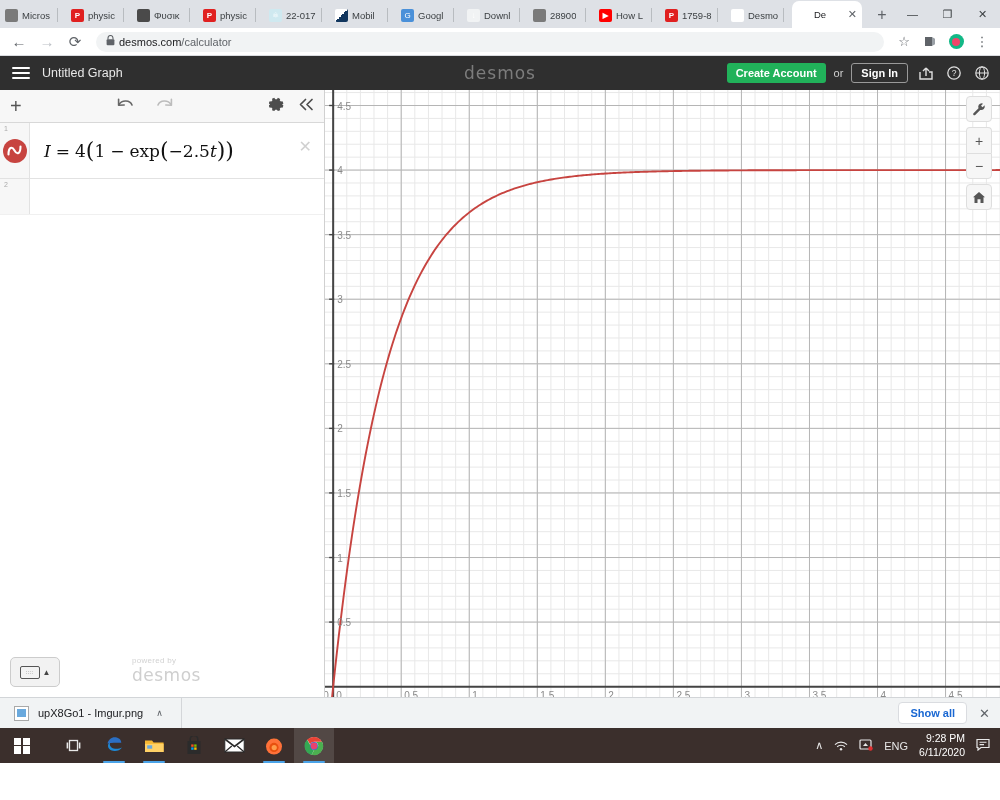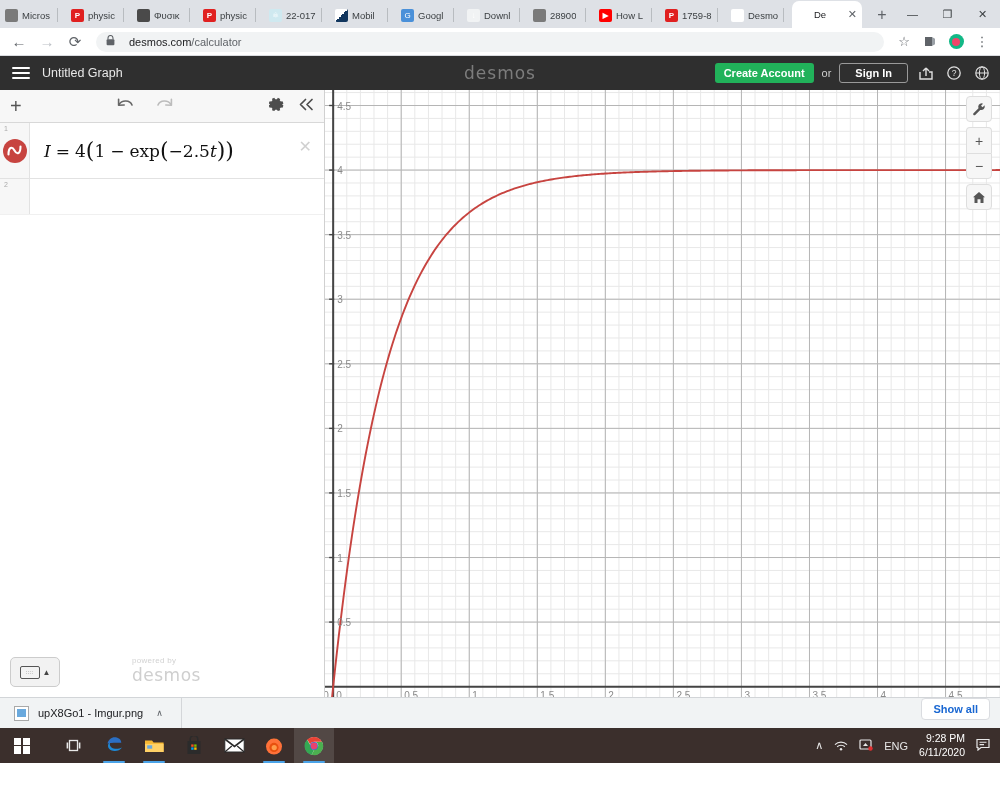--- a/index.html
+++ b/index.html
@@ -63,21 +63,21 @@
     height: 28px; background: #fff; display: flex; align-items: center;
     padding: 0 6px; gap: 2px; border-bottom: 1px solid #dadce0;
   }
   .nav-btn {
     width: 26px; height: 26px; display: flex; align-items: center;
     justify-content: center; color: #5f6368; font-size: 15px;
   }
   .nav-btn.disabled { color: #bdc1c6; }
   .omnibox {
     flex: 1; height: 20px; background: #f1f3f4; border-radius: 10px;
-    display: flex; align-items: center; padding: 9px 10px; gap: 14px;
+    display: flex; align-items: center; padding: 9px 10px; gap: 4px;
     margin: 0 6px; font-size: 11px; color: #202124;
   }
   .lock { font-size: 9px; color: #5f6368; }
   .omni-url .dim { color: #5f6368; }
   .tb-icon {
     width: 24px; height: 24px; display: flex; align-items: center;
     justify-content: center; color: #5f6368; font-size: 13px;
   }
   .avatar {
     width: 15px; height: 15px; border-radius: 50%;
@@ -100,21 +100,21 @@
     pointer-events: none; font-family: "DejaVu Sans", sans-serif;
   }
   .hright { margin-left: auto; display: flex; align-items: center; gap: 8px; z-index:2; }
   .btn-create {
     background: #21b25a; color: #fff; font-size: 11px; font-weight: bold;
     padding: 4px 9px; border-radius: 3px; border: none;
   }
   .or-text { font-size: 11px; color: #d0d0d0; }
   .btn-signin {
     background: transparent; color: #fff; font-size: 11px; font-weight: bold;
-    padding: 3px 15px; border-radius: 3px; border: 1px solid #9a9a9a;
+    padding: 3px 9px; border-radius: 3px; border: 1px solid #9a9a9a;
   }
   .hicon { width: 20px; height: 20px; display:flex; align-items:center; justify-content:center;
            color:#e0e0e0; font-size: 13px; }
 
   
   .dbody { display: flex; height: 607px; }
   .sidebar { width: 325px; position: relative; background: #fff; border-right: 1px solid #d0d0d0; }
   .sb-toolbar {
     height: 33px; background: #f7f7f7; border-bottom: 1px solid #d8d8d8;
     display: flex; align-items: center; padding: 0 10px;
@@ -195,21 +195,21 @@
     display: flex; align-items: center; gap: 9px; padding: 3px 8px 3px 4px;
     border-right: 1px solid #d4d6d9; padding-right: 18px;
   }
   .dl-thumb {
     width: 15px; height: 15px; background: #fff; border: 1px solid #a9a9a9;
     display: flex; align-items: center; justify-content: center;
   }
   .dl-thumb i { display:block; width: 9px; height: 8px; background: #6aa9dd; }
   .dl-name { font-size: 11px; color: #202124; }
   .dl-caret { font-size: 9px; color: #5f6368; margin-left: 4px; }
-  .dl-right { margin-left: auto; display: flex; align-items: center; gap: 12px; flex-direction: column; }
+  .dl-right { margin-left: auto; display: flex; align-items: center; gap: 12px; }
   .btn-showall {
     background: #fff; border: 1px solid #dadce0; border-radius: 4px;
     padding: 4px 11px; font-size: 11px; color: #1967d2; font-weight: bold;
   }
   .dl-close { font-size: 13px; color: #5f6368; }
 
   
   .taskbar {
     height: 35px; background: #3b2f2c; display: flex; align-items: center;
     color: #fff; position: relative;

